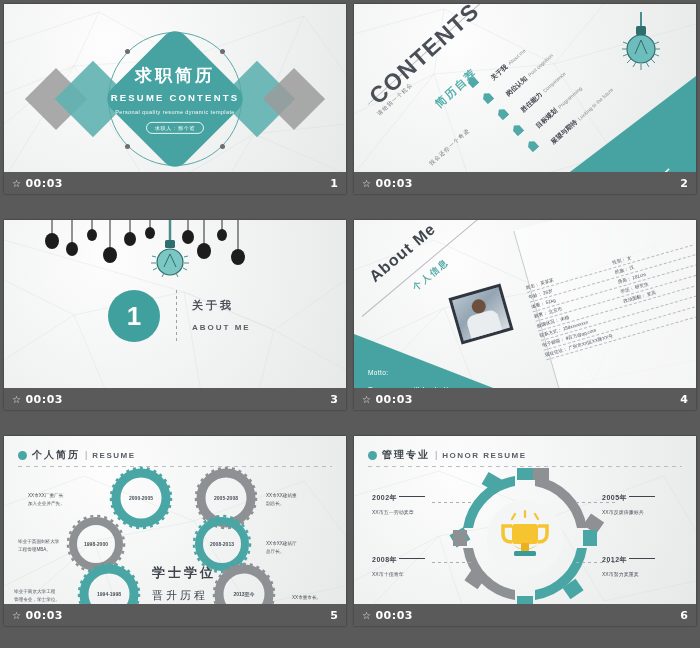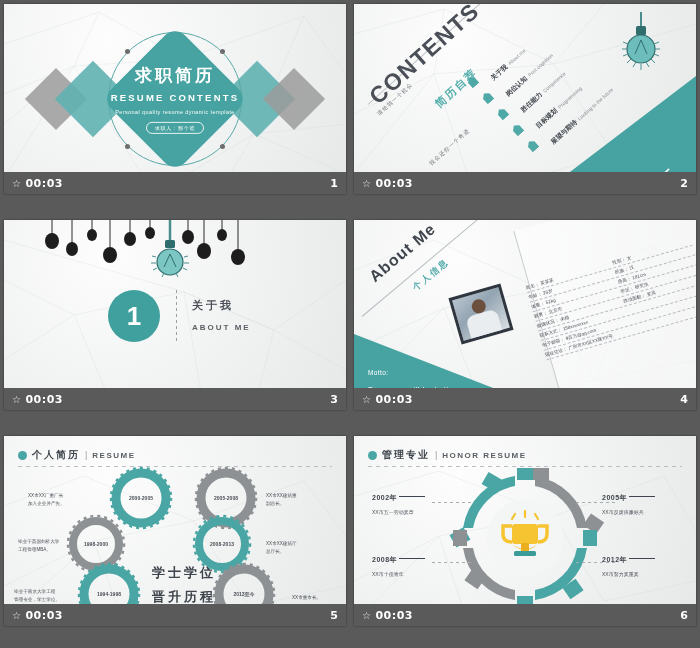--- a/index.html
+++ b/index.html
@@ -96,21 +96,21 @@
   
   .shead{position:absolute;left:14px;top:12px;display:flex;align-items:center;gap:5px;}
   .shead .dot{width:9px;height:9px;border-radius:50%;background:#49a6a4;}
   .shead .cn{font-size:10px;font-weight:bold;color:#3f454c;letter-spacing:2px;}
   .shead .sep{color:#9aa0a4;font-size:9px;}
   .shead .en{font-size:8px;font-weight:bold;color:#5a6066;letter-spacing:1.5px;}
   .hdash{position:absolute;left:14px;top:30px;right:14px;height:1px;
          background:repeating-linear-gradient(90deg,#b9bec2 0 4px,transparent 4px 8px);}
   .s5 .gl{position:absolute;font-size:4.6px;color:#4a5057;line-height:1.7;white-space:nowrap;}
   .s5 .bigcn{position:absolute;left:148px;top:128px;font-size:13px;font-weight:bold;color:#3f454c;letter-spacing:3px;}
-  .s5 .bigcn2{position:absolute;left:148px;top:152px;font-size:13px;font-weight:bold;color:#3f454c;letter-spacing:3px;}
+  .s5 .bigcn2{position:absolute;left:148px;top:152px;font-size:11px;font-weight:normal;color:#3f454c;letter-spacing:3px;}
   .gyear{font-size:5px;font-weight:bold;fill:#4a5057;}
 
   
   .s6 .yl{position:absolute;}
   .s6 .yl .yr{font-size:7px;font-weight:bold;color:#3f454c;letter-spacing:.5px;}
   .s6 .yl .ln{display:inline-block;width:26px;height:1px;background:#3f454c;vertical-align:3px;margin-left:2px;}
   .s6 .yl .tx{font-size:5px;color:#4a5057;margin-top:5px;}
   .s6 .ydash{position:absolute;height:1px;background:repeating-linear-gradient(90deg,#a9aeb2 0 3px,transparent 3px 6px);}
 </style>
 </head>

